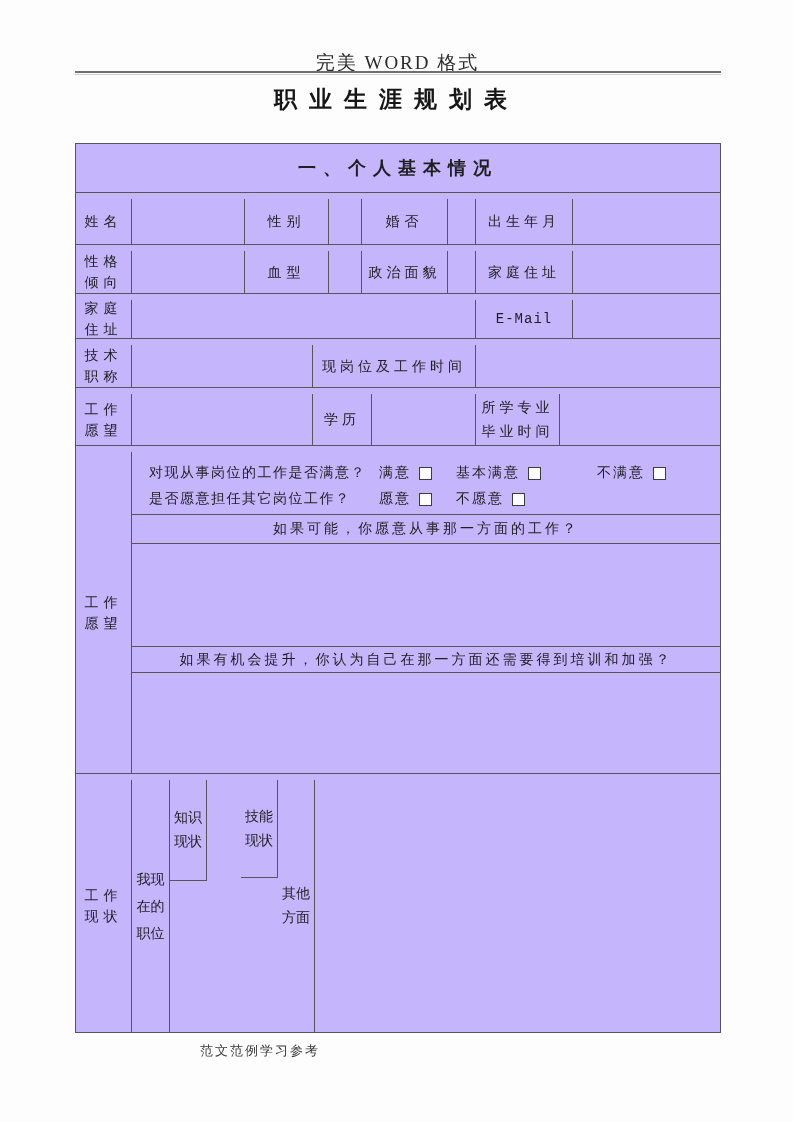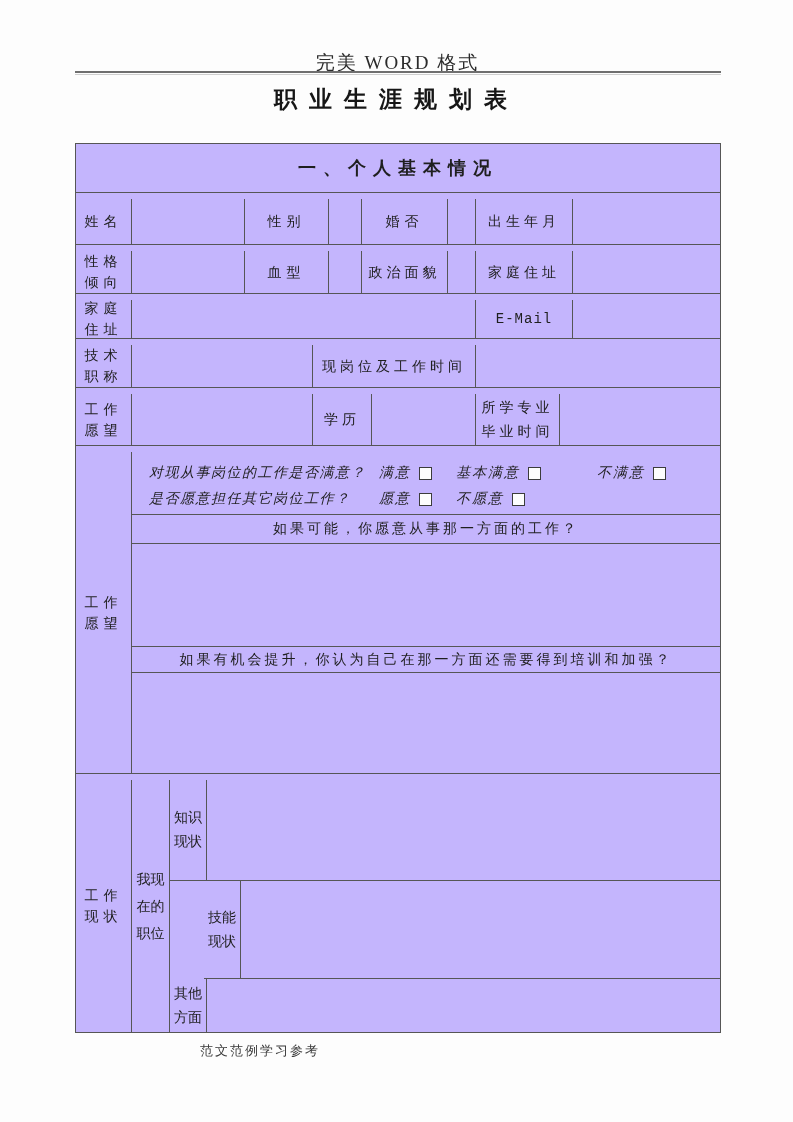--- a/index.html
+++ b/index.html
@@ -78,42 +78,42 @@
   .w-v180  { width: 181px; flex: none; }
   .w-pos   { width: 163px; flex: none; }
   .w-deg   { width: 59px; flex: none; }
   .w-degv  { width: 104px; flex: none; }
   .w-major { width: 84px; flex: none; }
 
   
   .wish-content { flex: 1; display: flex; flex-direction: column; }
   .sub-row { border-bottom: 1px solid #565656; }
   .sub-row:last-child { border-bottom: none; flex: 1; }
-  .sub-questions { height: 63px; padding: 8px 0 9px 17px; font-style: italic; }
+  .sub-questions { height: 63px; padding: 8px 0 9px 17px; }
   .q-line { display: flex; align-items: center; height: 26px; letter-spacing: 1.5px; }
   .q-text { width: 230px; flex: none; }
   .opt { display: inline-flex; align-items: center; letter-spacing: 2px; }
   .cb {
     display: inline-block; width: 13px; height: 13px;
     border: 1.5px solid #3c3c3c; margin-left: 8px; background: #fdfdfd;
   }
   .gap24 { width: 24px; flex: none; }
   .gap56 { width: 56px; flex: none; }
   .sub-prompt1 { height: 29px; display: flex; align-items: center; justify-content: center; letter-spacing: 3px; }
   .sub-empty1 { height: 103px; }
   .sub-prompt2 { height: 26px; display: flex; align-items: center; justify-content: center; letter-spacing: 3px; }
 
   
   .w-slab1 { width: 56px; flex: none; }
   .w-slab2 { width: 38px; flex: none; }
   .vert-label {
     letter-spacing: 0; line-height: 27px; word-break: break-all;
     padding: 0 4px; text-align: center;
   }
-  .status-content { flex: 1; display: flex; flex-direction: column; }
+  .status-content { flex: 1; display: flex; flex-direction: row; }
   .status-row { display: flex; border-bottom: 1px solid #565656; }
   .status-row:last-child { border-bottom: none; flex: 1; }
   .h-know { height: 101px; }
   .h-skill { height: 98px; margin-left: 34px; }
   .w-sublab { width: 37px; flex: none; }
   .sub-vert { line-height: 24px; }
   .fill-cell { flex: 1; border-right: none; }
 </style>
 </head>
 <body>

